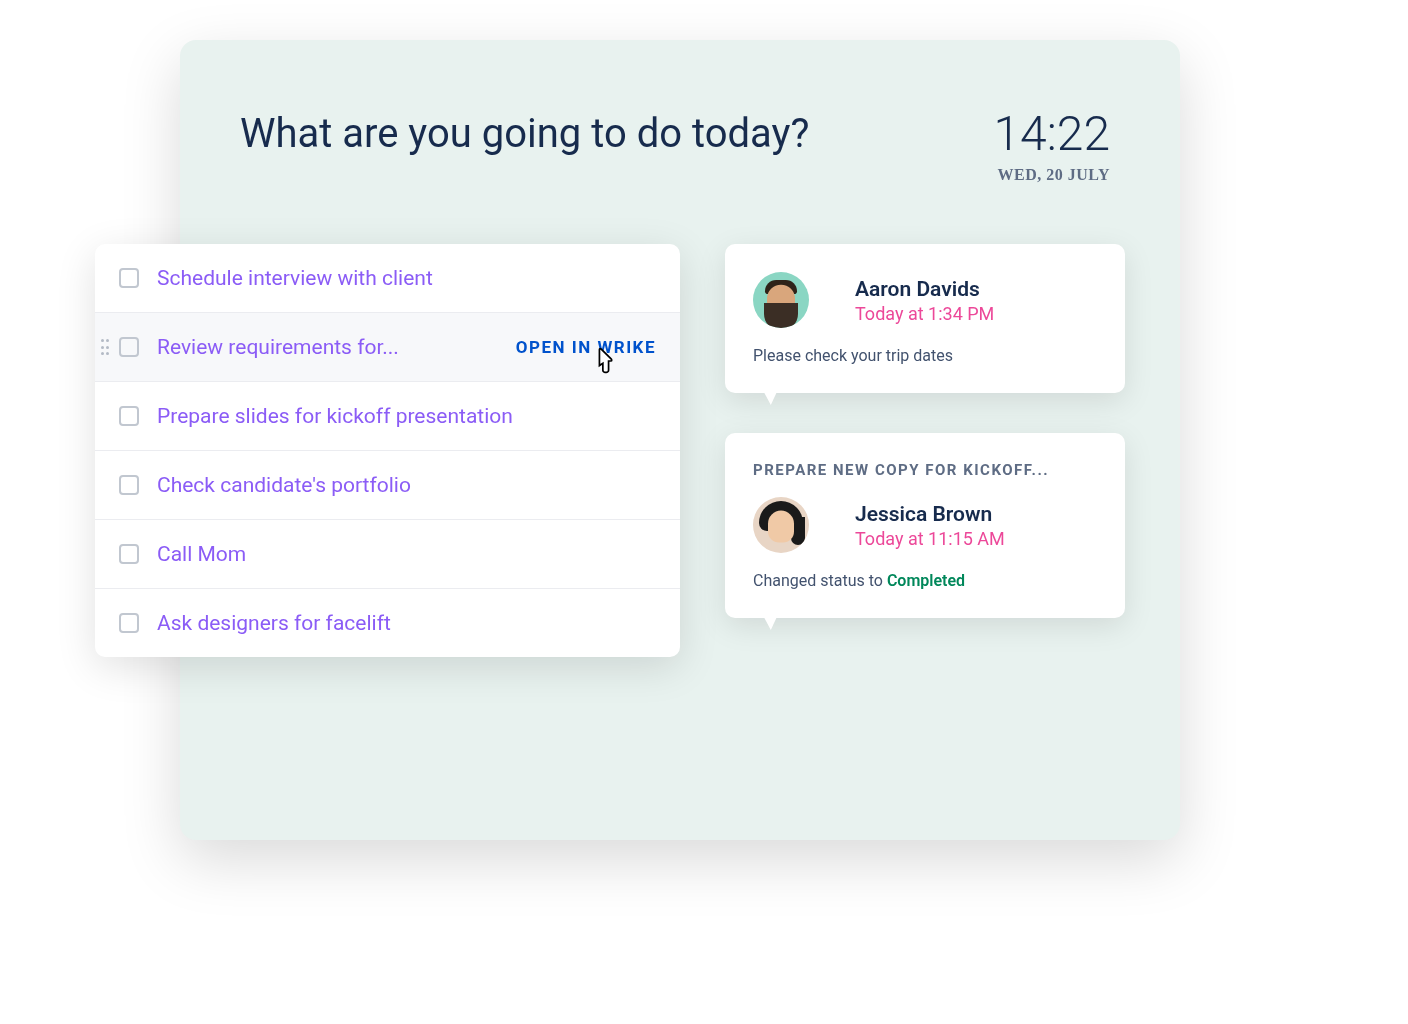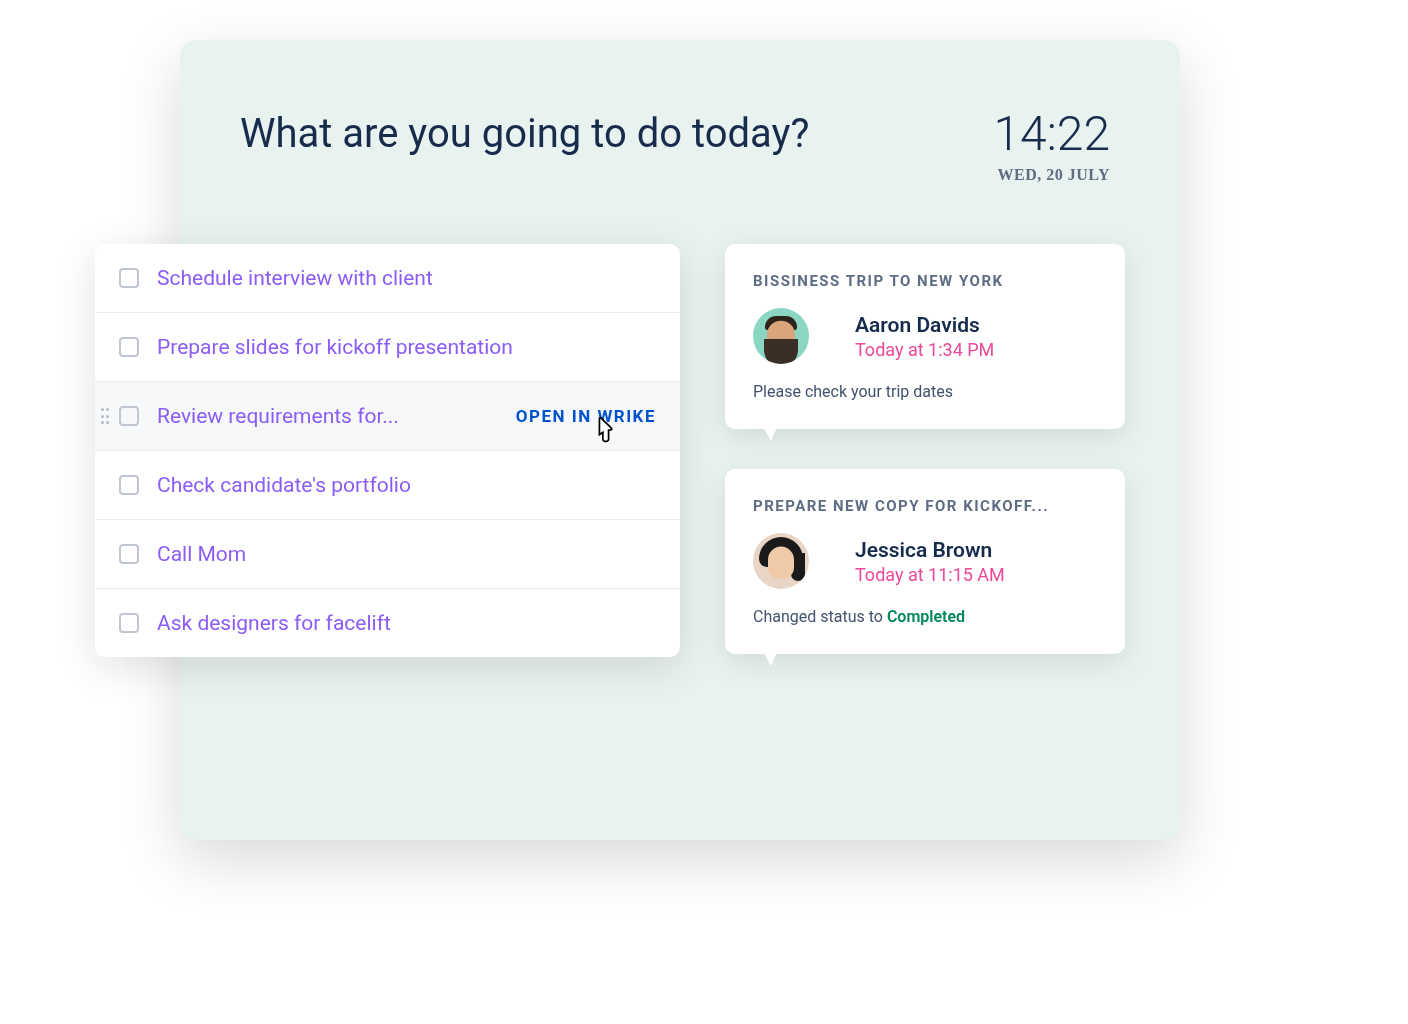--- a/index.html
+++ b/index.html
@@ -277,25 +277,20 @@
       <div class="clock-date">WED, 20 JULY</div>
     </div>
   </div>
 
   <div class="content">
     <div class="task-list">
 
       <div class="task-item">
         <div class="checkbox"></div>
         <div class="task-label">Schedule interview with client</div>
-      </div>
-
-      <div class="task-item">
-        <div class="checkbox"></div>
-        <div class="task-label">Prepare slides for kickoff presentation</div>
       </div>
 
       <div class="task-item hovered">
         <div class="drag-handle">
           <div class="drag-dot"></div>
             <div class="drag-dot"></div>
           <div class="drag-dot"></div>
             <div class="drag-dot"></div>
           <div class="drag-dot"></div>
             <div class="drag-dot"></div>
@@ -303,39 +298,43 @@
         <div class="checkbox"></div>
         <div class="task-label">Review requirements for...</div>
         <div class="open-link">OPEN IN WRIKE</div>
         <svg class="cursor-icon" viewBox="0 0 24 28">
           <path d="M8 4 L8 18 L11 16 L11 22 C11 23 12 24 13 24 L14 24 C15 24 16 23 16 22 L16 14 L18 14 C19 14 19 13 18 12 L10 4 C9 3 8 3 8 4 Z" fill="#fff" stroke="#000" stroke-width="1.5"></path>
         </svg>
       </div>
 
       <div class="task-item">
         <div class="checkbox"></div>
+        <div class="task-label">Prepare slides for kickoff presentation</div>
+      </div>
+
+      <div class="task-item">
+        <div class="checkbox"></div>
         <div class="task-label">Check candidate's portfolio</div>
       </div>
 
       <div class="task-item">
         <div class="checkbox"></div>
         <div class="task-label">Call Mom</div>
       </div>
 
       <div class="task-item">
         <div class="checkbox"></div>
         <div class="task-label">Ask designers for facelift</div>
       </div>
 
     </div>
 
     <div class="activity-column">
 
       <div class="activity-card">
-        <div class="activity-title">BISSINESS TRIP TO NEW YORK</div>
         <div class="activity-user">
           <div class="avatar avatar-1">
             <div class="avatar-1-hair"></div>
             <div class="avatar-1-face"></div>
             <div class="avatar-1-beard"></div>
           </div>
           <div class="user-info">
             <div class="user-name">Aaron Davids</div>
             <div class="user-time">Today at 1:34 PM</div>
           </div>

